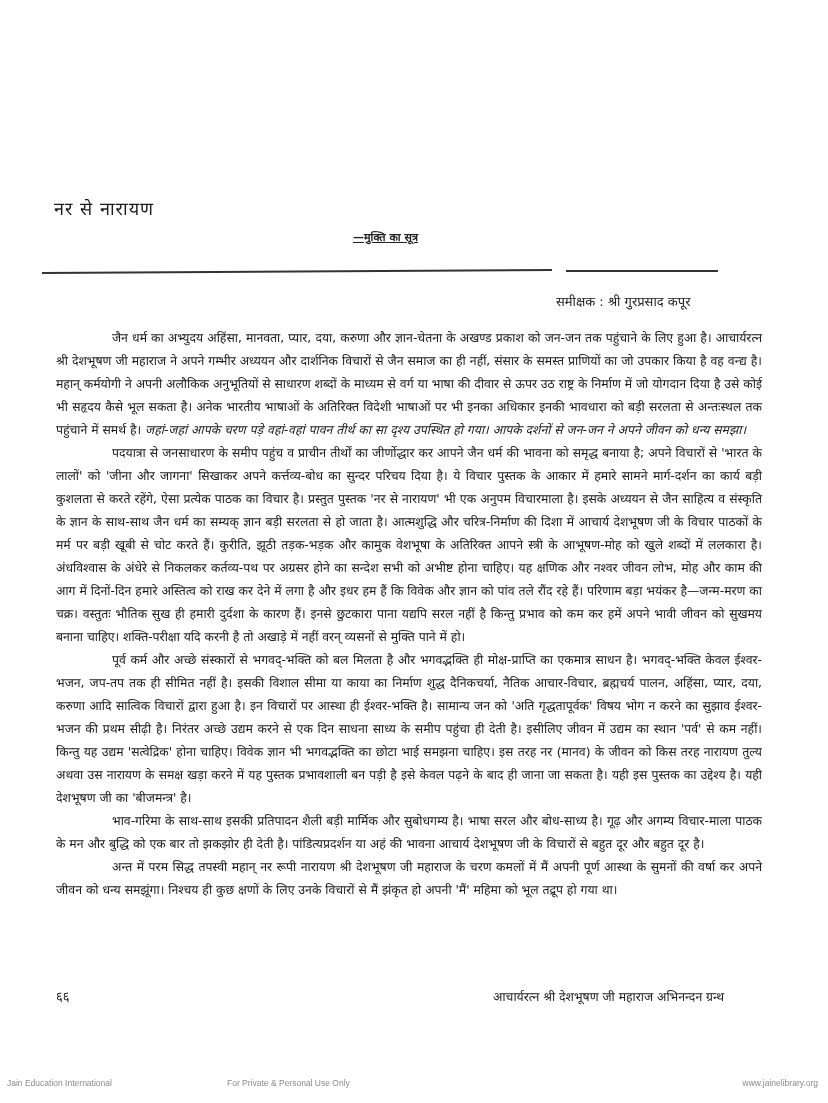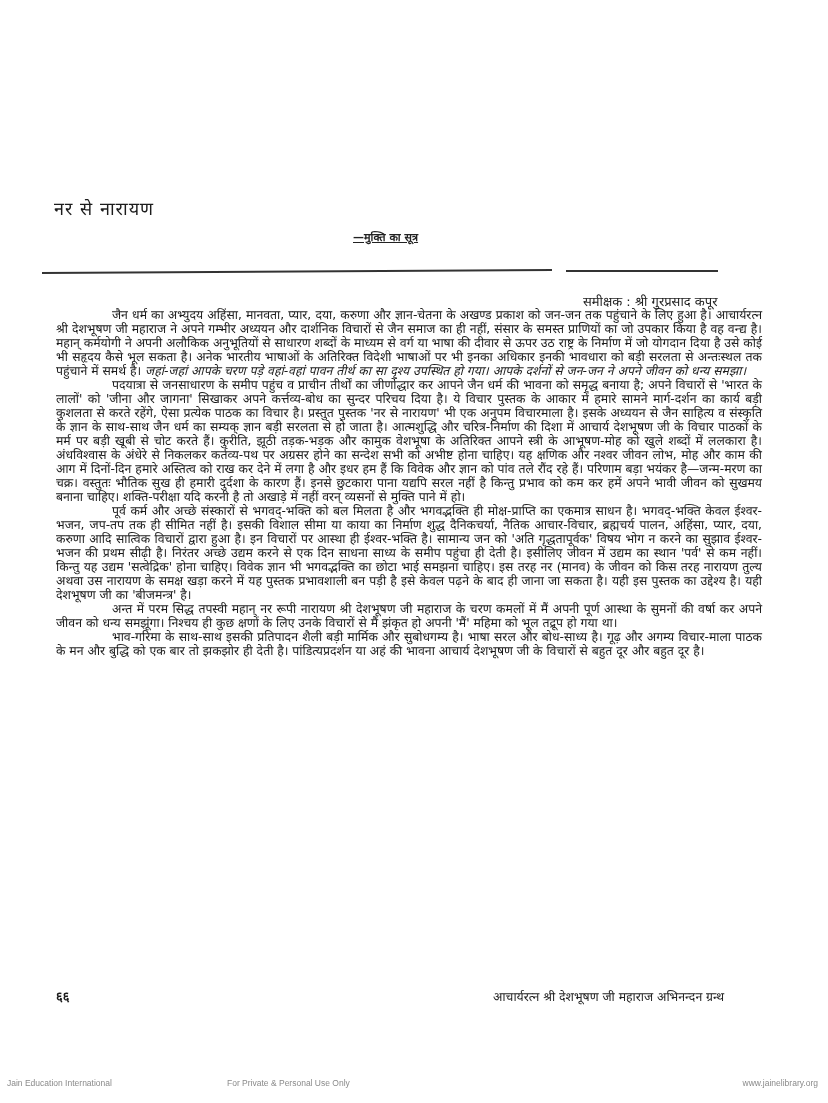--- a/index.html
+++ b/index.html
@@ -16,30 +16,30 @@
     font-size: 11px; font-weight: bold; color: #222; text-decoration: underline;
   }
   .rule {
     position: absolute; height: 1.5px; background: #333;
   }
   .rule-a { left: 42px; top: 272px; width: 510px; transform: rotate(-0.35deg); transform-origin: left center; }
 
   .rule-seg-b { left: 566px; top: 270px; width: 152px; }
 
   .reviewer {
-    position: absolute; left: 583px; top: 292px;
+    position: absolute; left: 556px; top: 292px;
     font-size: 13px; color: #222;
   }
   .body-text {
-    position: absolute; left: 56px; top: 308px; width: 706px;
-    font-size: 12.3px; line-height: 14px; text-align: justify; color: #1a1a1a;
+    position: absolute; left: 56px; top: 327px; width: 706px;
+    font-size: 12.3px; line-height: 23px; text-align: justify; color: #1a1a1a;
   }
   .body-text p { margin: 0; text-indent: 56px; }
   .page-num {
-    position: absolute; left: 56px; top: 987px; font-size: 13px; font-weight: bold; text-align: center;
+    position: absolute; left: 56px; top: 987px; font-size: 13px; font-weight: normal; text-align: center;
   }
   .book-title {
     position: absolute; left: 493px; top: 988px; font-size: 12.3px; color: #222;
   }
   .footer {
     position: absolute; top: 1078px; font-family: "Liberation Sans", sans-serif;
     font-size: 8.5px; color: #8a8a8a;
   }
   .footer-left { left: 7px; }
   .footer-center { left: 227px; }
@@ -53,22 +53,22 @@
 
 <div class="rule rule-a"></div>
 <div class="rule rule-seg-b"></div>
 
 <div class="reviewer">समीक्षक : श्री गुरप्रसाद कपूर</div>
 
 <div class="body-text">
   <p><span>जैन धर्म का अभ्युदय अहिंसा, मानवता, प्यार, दया, करुणा और ज्ञान-चेतना के अखण्ड प्रकाश को जन-जन तक पहुंचाने के लिए हुआ है। आचार्यरत्न श्री देशभूषण जी महाराज ने अपने गम्भीर अध्ययन और दार्शनिक विचारों से जैन समाज का ही नहीं, संसार के समस्त प्राणियों का जो उपकार किया है वह वन्द्य है। महान् कर्मयोगी ने अपनी अलौकिक अनुभूतियों से साधारण शब्दों के माध्यम से वर्ग या भाषा की दीवार से ऊपर उठ राष्ट्र के निर्माण में जो योगदान दिया है उसे कोई भी सहृदय कैसे भूल सकता है। अनेक भारतीय भाषाओं के अतिरिक्त विदेशी भाषाओं पर भी इनका अधिकार इनकी भावधारा को बड़ी सरलता से अन्तःस्थल तक पहुंचाने में समर्थ है।</span><span style="font-style:italic"> जहां-जहां आपके चरण पड़े वहां-वहां पावन तीर्थ का सा दृश्य उपस्थित हो गया। आपके दर्शनों से जन-जन ने अपने जीवन को धन्य समझा।</span></p>
   <p>पदयात्रा से जनसाधारण के समीप पहुंच व प्राचीन तीर्थों का जीर्णोद्धार कर आपने जैन धर्म की भावना को समृद्ध बनाया है; अपने विचारों से 'भारत के लालों' को 'जीना और जागना' सिखाकर अपने कर्त्तव्य-बोध का सुन्दर परिचय दिया है। ये विचार पुस्तक के आकार में हमारे सामने मार्ग-दर्शन का कार्य बड़ी कुशलता से करते रहेंगे, ऐसा प्रत्येक पाठक का विचार है। प्रस्तुत पुस्तक 'नर से नारायण' भी एक अनुपम विचारमाला है। इसके अध्ययन से जैन साहित्य व संस्कृति के ज्ञान के साथ-साथ जैन धर्म का सम्यक् ज्ञान बड़ी सरलता से हो जाता है। आत्मशुद्धि और चरित्र-निर्माण की दिशा में आचार्य देशभूषण जी के विचार पाठकों के मर्म पर बड़ी खूबी से चोट करते हैं। कुरीति, झूठी तड़क-भड़क और कामुक वेशभूषा के अतिरिक्त आपने स्त्री के आभूषण-मोह को खुले शब्दों में ललकारा है। अंधविश्वास के अंधेरे से निकलकर कर्तव्य-पथ पर अग्रसर होने का सन्देश सभी को अभीष्ट होना चाहिए। यह क्षणिक और नश्वर जीवन लोभ, मोह और काम की आग में दिनों-दिन हमारे अस्तित्व को राख कर देने में लगा है और इधर हम हैं कि विवेक और ज्ञान को पांव तले रौंद रहे हैं। परिणाम बड़ा भयंकर है—जन्म-मरण का चक्र। वस्तुतः भौतिक सुख ही हमारी दुर्दशा के कारण हैं। इनसे छुटकारा पाना यद्यपि सरल नहीं है किन्तु प्रभाव को कम कर हमें अपने भावी जीवन को सुखमय बनाना चाहिए। शक्ति-परीक्षा यदि करनी है तो अखाड़े में नहीं वरन् व्यसनों से मुक्ति पाने में हो।</p>
   <p>पूर्व कर्म और अच्छे संस्कारों से भगवद्-भक्ति को बल मिलता है और भगवद्भक्ति ही मोक्ष-प्राप्ति का एकमात्र साधन है। भगवद्-भक्ति केवल ईश्वर-भजन, जप-तप तक ही सीमित नहीं है। इसकी विशाल सीमा या काया का निर्माण शुद्ध दैनिकचर्या, नैतिक आचार-विचार, ब्रह्मचर्य पालन, अहिंसा, प्यार, दया, करुणा आदि सात्विक विचारों द्वारा हुआ है। इन विचारों पर आस्था ही ईश्वर-भक्ति है। सामान्य जन को 'अति गृद्धतापूर्वक' विषय भोग न करने का सुझाव ईश्वर-भजन की प्रथम सीढ़ी है। निरंतर अच्छे उद्यम करने से एक दिन साधना साध्य के समीप पहुंचा ही देती है। इसीलिए जीवन में उद्यम का स्थान 'पर्व' से कम नहीं। किन्तु यह उद्यम 'सत्वेद्रिक' होना चाहिए। विवेक ज्ञान भी भगवद्भक्ति का छोटा भाई समझना चाहिए। इस तरह नर (मानव) के जीवन को किस तरह नारायण तुल्य अथवा उस नारायण के समक्ष खड़ा करने में यह पुस्तक प्रभावशाली बन पड़ी है इसे केवल पढ़ने के बाद ही जाना जा सकता है। यही इस पुस्तक का उद्देश्य है। यही देशभूषण जी का 'बीजमन्त्र' है।</p>
+  <p>भाव-गरिमा के साथ-साथ इसकी प्रतिपादन शैली बड़ी मार्मिक और सुबोधगम्य है। भाषा सरल और बोध-साध्य है। गूढ़ और अगम्य विचार-माला पाठक के मन और बुद्धि को एक बार तो झकझोर ही देती है। पांडित्यप्रदर्शन या अहं की भावना आचार्य देशभूषण जी के विचारों से बहुत दूर और बहुत दूर है।</p>
   <p>अन्त में परम सिद्ध तपस्वी महान् नर रूपी नारायण श्री देशभूषण जी महाराज के चरण कमलों में मैं अपनी पूर्ण आस्था के सुमनों की वर्षा कर अपने जीवन को धन्य समझूंगा। निश्चय ही कुछ क्षणों के लिए उनके विचारों से मैं झंकृत हो अपनी 'मैं' महिमा को भूल तद्रूप हो गया था।</p>
-  <p>भाव-गरिमा के साथ-साथ इसकी प्रतिपादन शैली बड़ी मार्मिक और सुबोधगम्य है। भाषा सरल और बोध-साध्य है। गूढ़ और अगम्य विचार-माला पाठक के मन और बुद्धि को एक बार तो झकझोर ही देती है। पांडित्यप्रदर्शन या अहं की भावना आचार्य देशभूषण जी के विचारों से बहुत दूर और बहुत दूर है।</p>
 </div>
 
 <div class="page-num">६६</div>
 <div class="book-title">आचार्यरत्न श्री देशभूषण जी महाराज अभिनन्दन ग्रन्थ</div>
 
 <div class="footer footer-left">Jain Education International</div>
 <div class="footer footer-center">For Private &amp; Personal Use Only</div>
 <div class="footer footer-right">www.jainelibrary.org</div>
 
 </body></html>

